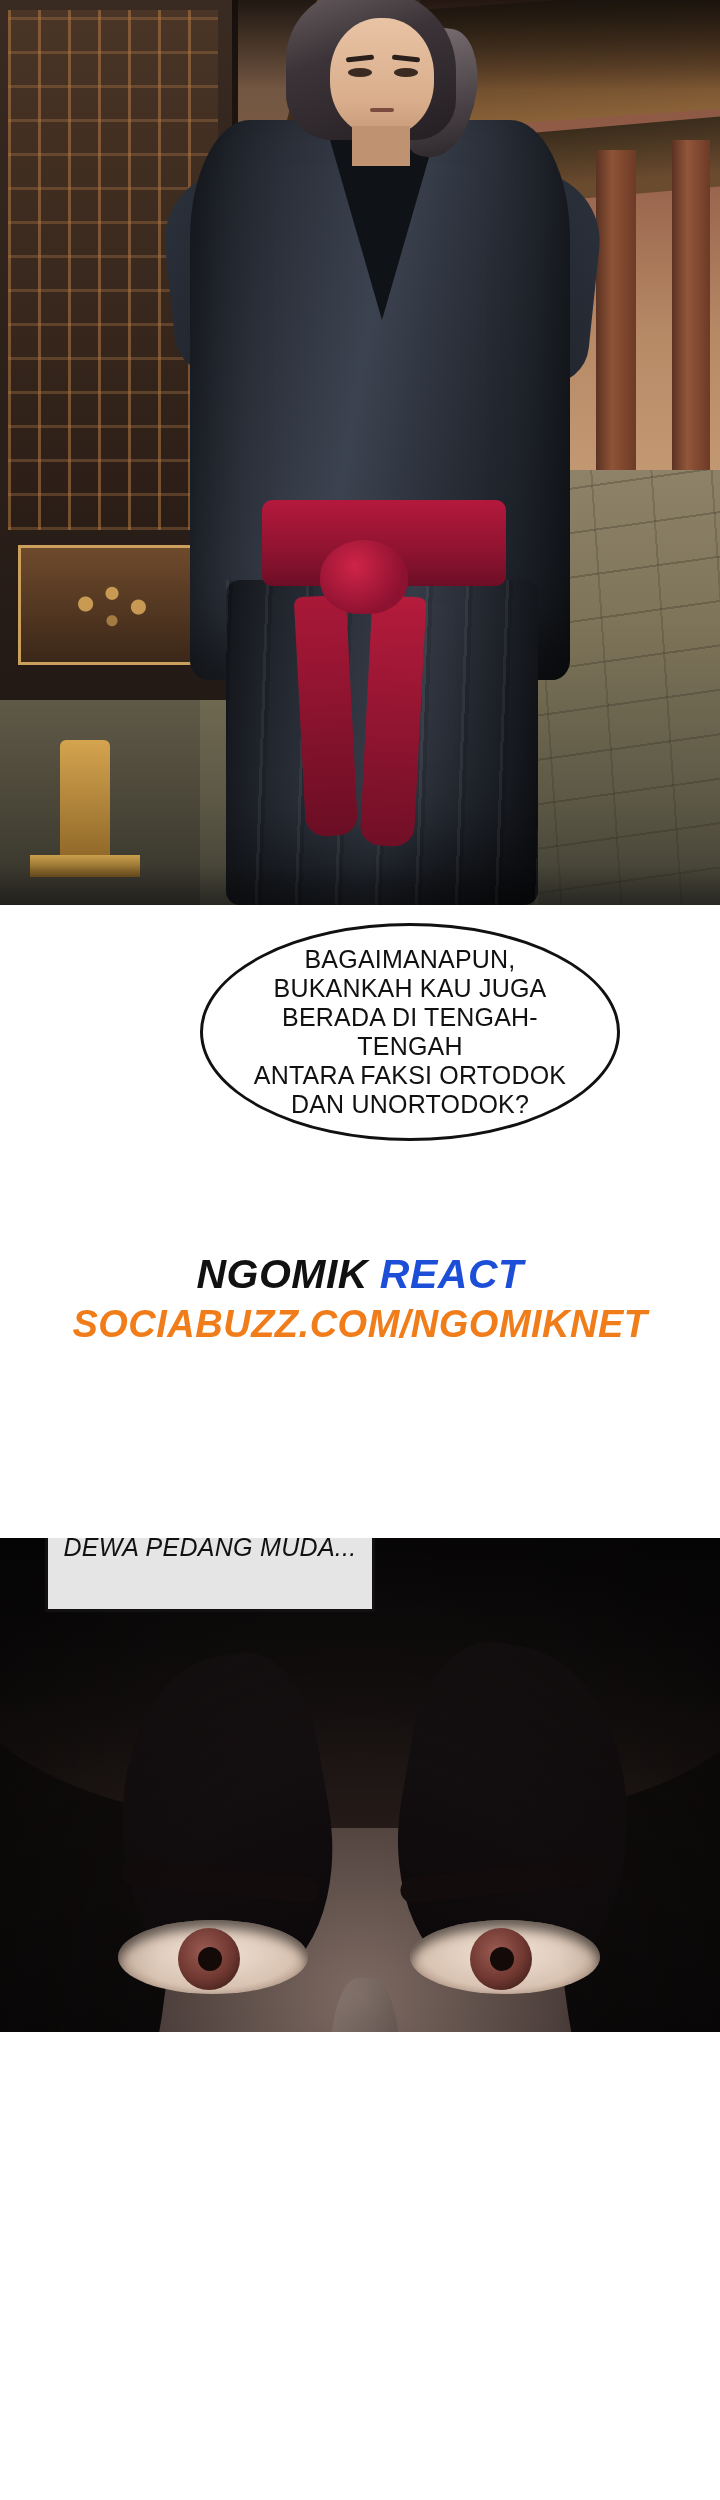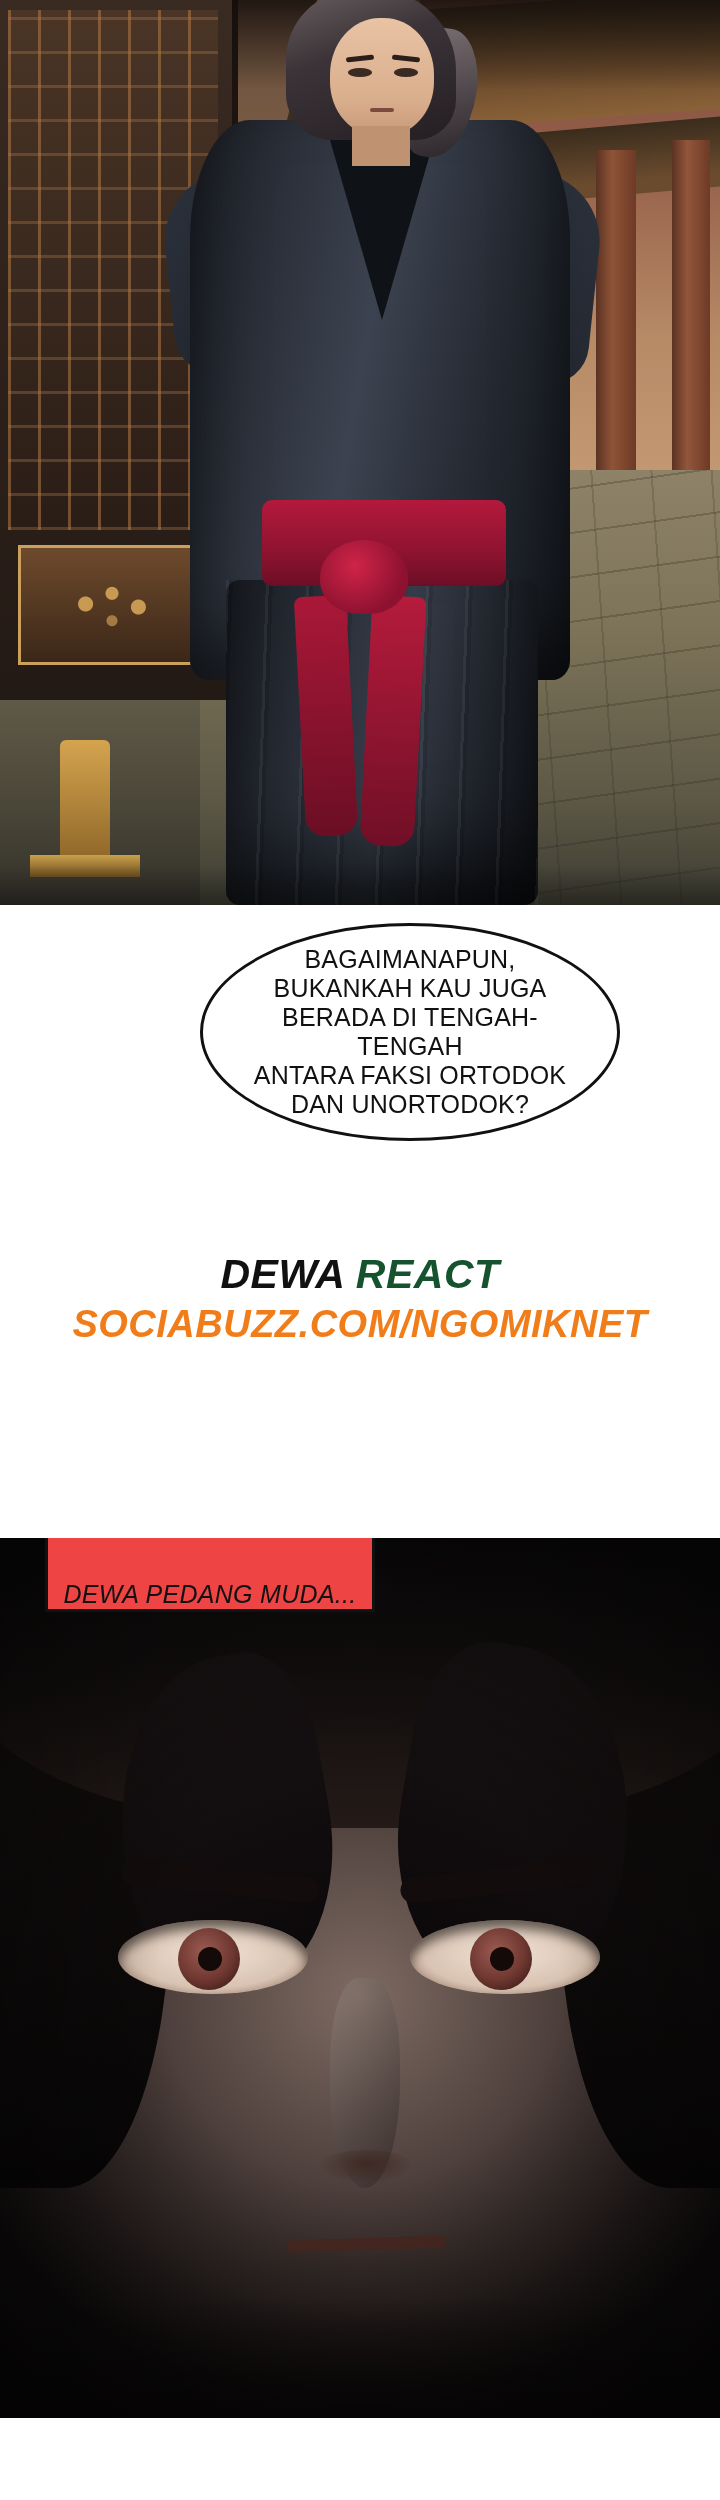--- a/index.html
+++ b/index.html
@@ -7,21 +7,21 @@
     padding: 0;
     background: #ffffff;
   }
   body {
     width: 720px;
     font-family: "Liberation Sans", sans-serif;
   }
   .page {
     position: relative;
     width: 720px;
-    height: 2500px;
+    height: 2032px;
     overflow: hidden;
     background: #ffffff;
   }
 
   
   .panel-1 {
     position: absolute;
     left: 0;
     top: 0;
     width: 720px;
@@ -297,21 +297,21 @@
   }
   .promo-line {
     display: block;
     font-size: 41px;
     line-height: 1.28;
     letter-spacing: .5px;
     white-space: nowrap;
   }
   .promo-line.l3 { font-size: 38px; }
   .w-black { color: #111111; }
-  .w-red { color: #14532d; }
+  .w-red { color: #1d4ed8; }
   .w-green { color: #2cb42c; }
   .w-orange { color: #f07d1a; text-align: right; }
 
   
   .panel-2 {
     position: absolute;
     left: 0; top: 1538px; width: 720px; height: 880px;
     overflow: hidden;
     background: #0b0a0a;
   }
@@ -429,25 +429,25 @@
     background: linear-gradient(180deg, rgba(10,7,7,0), rgba(10,7,7,.85));
   }
   .p2-face-vignette {
     position: absolute; left: 0; top: 0; width: 720px; height: 880px;
     background: radial-gradient(ellipse 70% 60% at 50% 50%, rgba(0,0,0,0) 40%, rgba(0,0,0,.55) 100%);
   }
   .caption-box {
     position: absolute;
     left: 45px; top: -8px;
     width: 330px; height: 82px;
-    background: #ef4444;
+    background: #e5e5e5;
     border: 3px solid #111111;
     box-sizing: border-box;
     display: flex;
-    align-items: flex-end;
+    align-items: flex-start;
     justify-content: center;
     z-index: 5;
   }
   .caption-text {
     font-family: "Liberation Sans", sans-serif;
     font-size: 25px;
     font-style: italic;
     color: #111111;
     letter-spacing: .3px;
   }
@@ -517,21 +517,21 @@
       <div class="speech-text">BAGAIMANAPUN,
 BUKANKAH KAU JUGA
 BERADA DI TENGAH-TENGAH
 ANTARA FAKSI ORTODOK
 DAN UNORTODOK?</div>
     </div>
   </div>
 
   <div class="promo">
     <span class="promo-line l1">
-      <span class="w-black">DEWA </span><span class="w-red">REACT</span>
+      <span class="w-black">NGOMIK </span><span class="w-red">REACT</span>
     </span>
     <span class="promo-line l3">
       <span class="w-orange">SOCIABUZZ.COM/NGOMIKNET</span>
     </span>
   </div>
 
   <div class="panel-2">
     <div class="p2-bg"></div>
     <div class="p2-hair-side-l"></div>
     <div class="p2-hair-side-r"></div>

